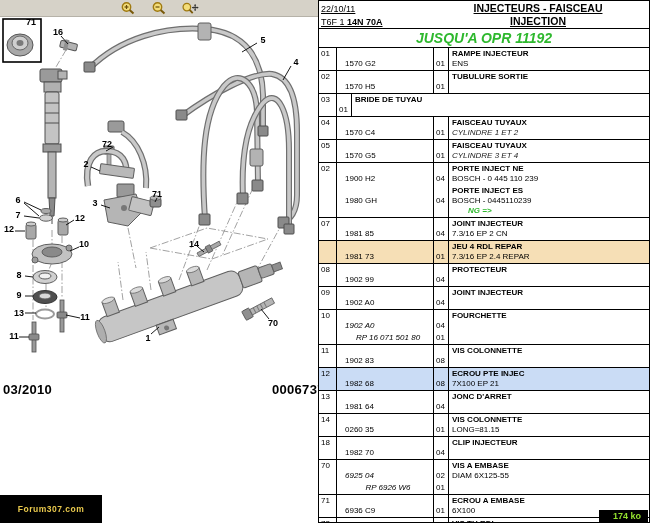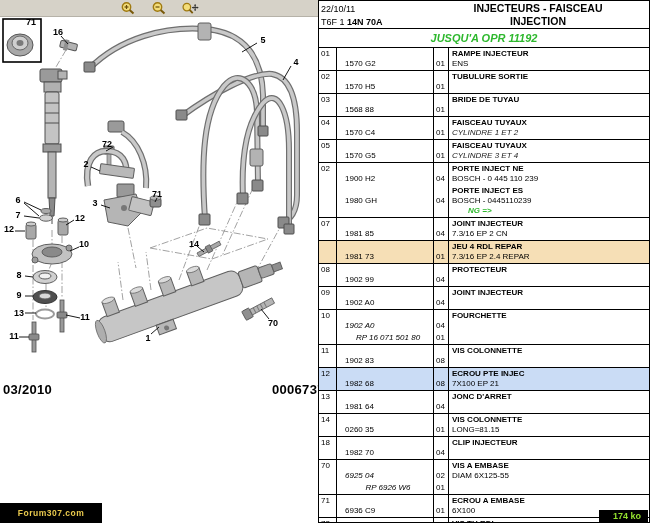--- a/index.html
+++ b/index.html
@@ -8,33 +8,33 @@
   
   .left-panel{position:absolute;left:0;top:0;width:318px;height:523px;background:#fff;overflow:hidden;}
   .toolbar{position:absolute;left:0;top:0;width:100%;height:16px;background:#d6d2c8;
            border-bottom:1px solid #b6b2a8;display:flex;align-items:center;justify-content:center;gap:13px;z-index:5;}
   .tool-btn{width:18px;height:14px;display:flex;align-items:center;justify-content:center;cursor:pointer;}
   .diagram-svg{position:absolute;left:0;top:0;width:318px;height:523px;}
   .callout{position:absolute;transform:translate(-50%,-50%);font-size:9px;font-weight:bold;line-height:9px;z-index:4;}
   .stamp{position:absolute;font-size:13px;font-weight:bold;letter-spacing:0.3px;z-index:4;}
   .stamp-left{left:3px;top:382px;}
   .stamp-right{left:272px;top:382px;}
-  .watermark{position:absolute;left:0;bottom:0;width:102px;height:20px;background:#000;z-index:6;
+  .watermark{position:absolute;left:0;bottom:0;width:102px;height:28px;background:#000;z-index:6;
              display:flex;align-items:center;justify-content:center;}
   .watermark span{color:#e9c94d;font-size:8.5px;font-weight:bold;letter-spacing:0.5px;}
   
   .right-panel{position:absolute;left:318px;top:0;width:332px;height:523px;box-sizing:border-box;
                border:1px solid #000;background:#fff;overflow:hidden;}
   .hdr{height:28px;border-bottom:1px solid #000;display:flex;flex-direction:column;justify-content:space-between;
-       padding:1px 2px;box-sizing:border-box;}
+       padding:1px 2px;box-sizing:border-box;text-decoration:underline;}
   .hdr-line{display:flex;align-items:baseline;}
   .hdr-left{width:108px;font-size:9px;white-space:nowrap;flex:none;}
   .hdr-title{flex:1;text-align:center;font-size:10.5px;font-weight:bold;}
   .validity{height:18px;border-bottom:1px solid #000;display:flex;align-items:center;justify-content:center;}
-  .validity span{color:#2eb82e;font-size:11px;font-weight:bold;font-style:italic;}
+  .validity span{color:#2eb82e;font-size:14px;font-weight:bold;font-style:italic;}
   
   .prow{display:flex;border-bottom:1px solid #000;background:#fff;}
   .prow.hl-orange{background:#f6dfb6;}
   .prow.hl-blue{background:#cadcf5;}
   .c-item{width:18px;flex:none;border-right:1px solid #000;box-sizing:border-box;
           font-size:8px;padding:1px 0 0 2px;line-height:10px;}
   .entries{flex:1;display:flex;flex-direction:column;min-width:0;}
   .entry{display:flex;min-height:22px;}
   .entry.rp-line{min-height:12px;}
   .c-ref{width:97px;flex:none;border-right:1px solid #000;box-sizing:border-box;
@@ -327,21 +327,20 @@
               <div class="c-des">
                 <div class="lbl">TUBULURE SORTIE</div>
               </div>
             </div>
           </div>
         </div>
         <div class="prow">
           <div class="c-item">03</div>
           <div class="entries">
             <div class="entry">
-              <div class="c-ref">1568 88</div>
               <div class="c-qty">01</div>
               <div class="c-des">
                 <div class="lbl">BRIDE DE TUYAU</div>
               </div>
             </div>
           </div>
         </div>
         <div class="prow">
           <div class="c-item">04</div>
           <div class="entries">

